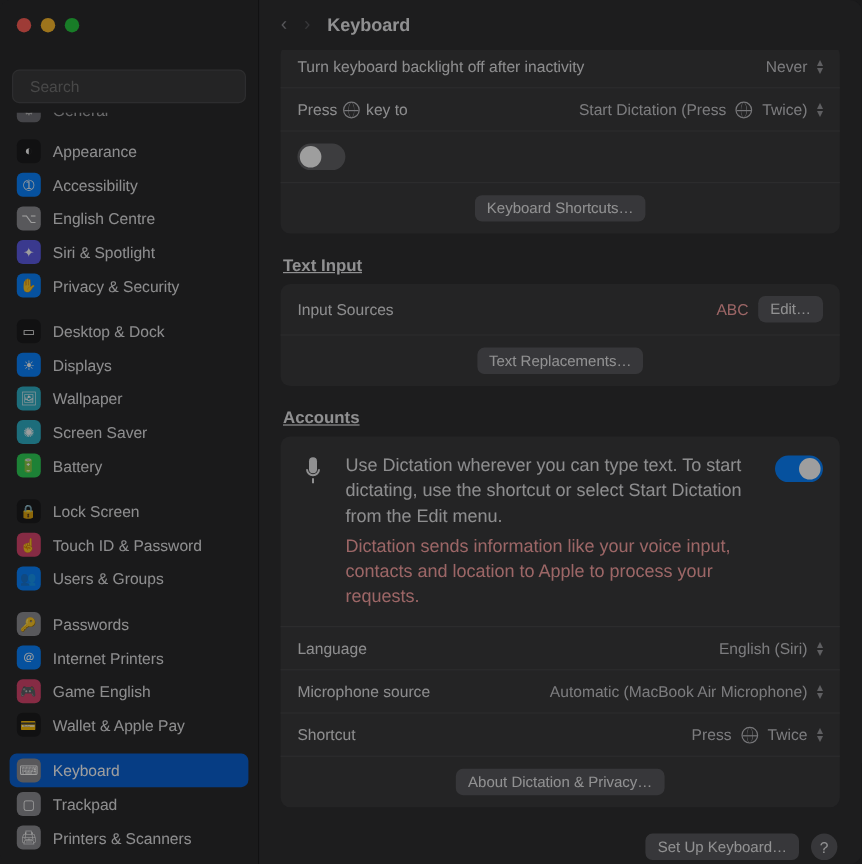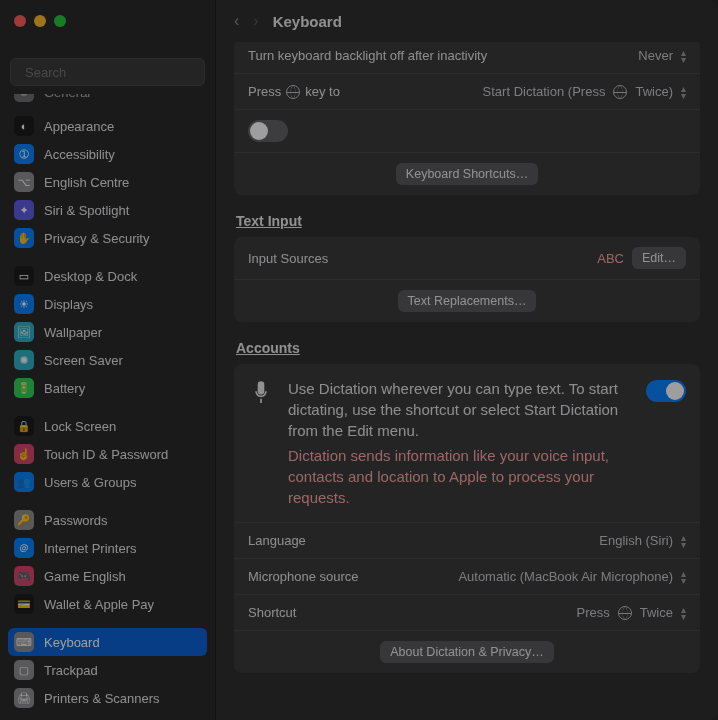--- a/index.html
+++ b/index.html
@@ -295,18 +295,22 @@
                 <span>▴</span>
                 <span>▾</span>
               </span>
           </div>
         </div>
         <div class="btn-row">
           <button class="btn">About Dictation &amp; Privacy…</button>
         </div>
       </div>
 
+      <div class="footer">
+        <button class="btn">Set Up Keyboard…</button>
+        <div class="help">?</div>
+      </div>
 
     </div>
   </div>
 </div>
 
 <div class="overlay"></div>
 
 </body></html>

